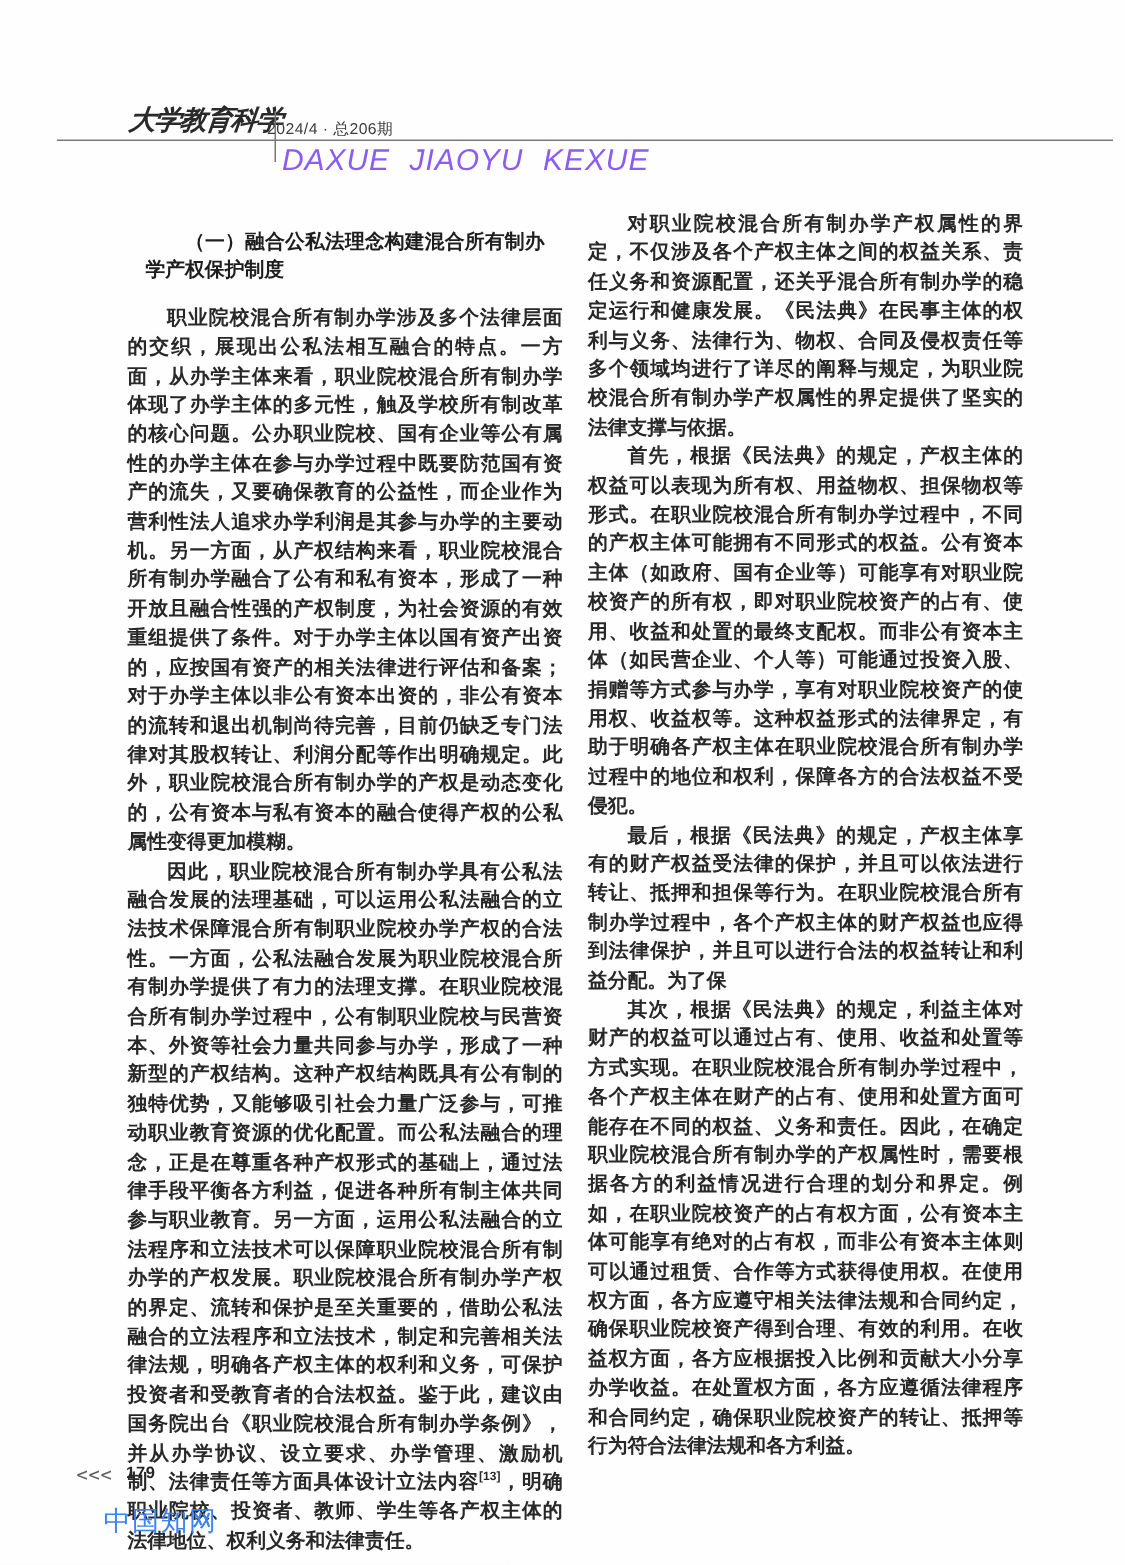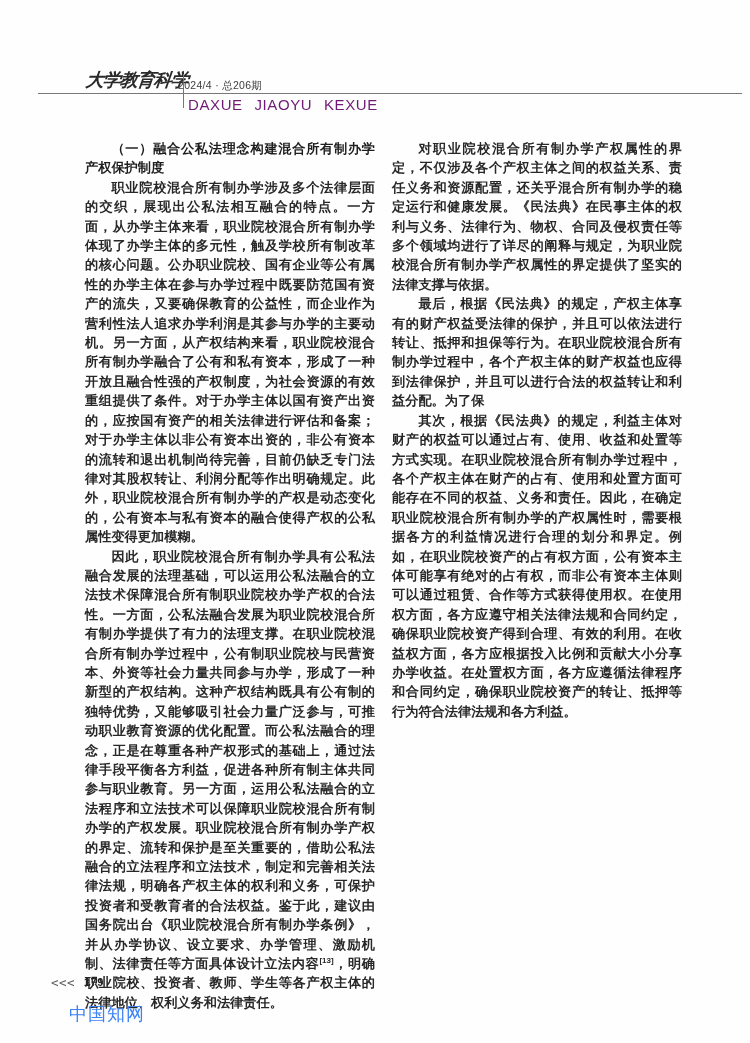--- a/index.html
+++ b/index.html
@@ -34,39 +34,40 @@
     position: absolute; left: 178px; top: 79px;
     font-size: 10.5px; color: #3c3c3c; letter-spacing: 0.3px;
     white-space: nowrap;
   }
   .hrule {
     position: absolute; left: 38px; top: 93px;
     width: 704px; height: 1.3px; background: #787878;
   }
   .pinyin {
     position: absolute; left: 188px; top: 96px;
-    font-size: 15px; color: #701a75;
+    font-size: 20px; color: #8b5cf6;
     letter-spacing: 0.6px; word-spacing: 7px;
     white-space: nowrap;
+    font-style: italic;
   }
 
   
   .content {
     position: absolute; left: 85px; top: 139px;
     width: 598px;
     display: flex; gap: 17px;
   }
   .col {
     flex: 0 0 290px; width: 290px;
     font-size: 13.2px; line-height: 19.4px;
     text-align: justify;
     color: #282828;
   }
   .col h3 {
-    margin: 0; padding: 0;
+    margin: 12px; padding: 0;
     font-size: 13.2px; line-height: 19.4px;
     font-weight: bold; color: #1e1e1e;
     text-indent: 2em; text-align: justify;
   }
   .col p {
     margin: 0; padding: 0;
     text-indent: 2em;
     font-weight: bold;
   }
   .fnref {
@@ -108,20 +109,21 @@
   <div class="content">
 
     <section class="col">
       <h3>（一）融合公私法理念构建混合所有制办学产权保护制度</h3>
       <p>职业院校混合所有制办学涉及多个法律层面的交织，展现出公私法相互融合的特点。一方面，从办学主体来看，职业院校混合所有制办学体现了办学主体的多元性，触及学校所有制改革的核心问题。公办职业院校、国有企业等公有属性的办学主体在参与办学过程中既要防范国有资产的流失，又要确保教育的公益性，而企业作为营利性法人追求办学利润是其参与办学的主要动机。另一方面，从产权结构来看，职业院校混合所有制办学融合了公有和私有资本，形成了一种开放且融合性强的产权制度，为社会资源的有效重组提供了条件。对于办学主体以国有资产出资的，应按国有资产的相关法律进行评估和备案；对于办学主体以非公有资本出资的，非公有资本的流转和退出机制尚待完善，目前仍缺乏专门法律对其股权转让、利润分配等作出明确规定。此外，职业院校混合所有制办学的产权是动态变化的，公有资本与私有资本的融合使得产权的公私属性变得更加模糊。</p>
       <p><span>因此，职业院校混合所有制办学具有公私法融合发展的法理基础，可以运用公私法融合的立法技术保障混合所有制职业院校办学产权的合法性。一方面，公私法融合发展为职业院校混合所有制办学提供了有力的法理支撑。在职业院校混合所有制办学过程中，公有制职业院校与民营资本、外资等社会力量共同参与办学，形成了一种新型的产权结构。这种产权结构既具有公有制的独特优势，又能够吸引社会力量广泛参与，可推动职业教育资源的优化配置。而公私法融合的理念，正是在尊重各种产权形式的基础上，通过法律手段平衡各方利益，促进各种所有制主体共同参与职业教育。另一方面，运用公私法融合的立法程序和立法技术可以保障职业院校混合所有制办学的产权发展。职业院校混合所有制办学产权的界定、流转和保护是至关重要的，借助公私法融合的立法程序和立法技术，制定和完善相关法律法规，明确各产权主体的权利和义务，可保护投资者和受教育者的合法权益。鉴于此，建议由国务院出台《职业院校混合所有制办学条例》，并从办学协议、设立要求、办学管理、激励机制、法律责任等方面具体设计立法内容</span><sup class="fnref">[13]</sup><span>，明确职业院校、投资者、教师、学生等各产权主体的法律地位、权利义务和法律责任。</span></p>
     </section>
 
     <section class="col">
       <p>对职业院校混合所有制办学产权属性的界定，不仅涉及各个产权主体之间的权益关系、责任义务和资源配置，还关乎混合所有制办学的稳定运行和健康发展。《民法典》在民事主体的权利与义务、法律行为、物权、合同及侵权责任等多个领域均进行了详尽的阐释与规定，为职业院校混合所有制办学产权属性的界定提供了坚实的法律支撑与依据。</p>
+      <p>首先，根据《民法典》的规定，产权主体的权益可以表现为所有权、用益物权、担保物权等形式。在职业院校混合所有制办学过程中，不同的产权主体可能拥有不同形式的权益。公有资本主体（如政府、国有企业等）可能享有对职业院校资产的所有权，即对职业院校资产的占有、使用、收益和处置的最终支配权。而非公有资本主体（如民营企业、个人等）可能通过投资入股、捐赠等方式参与办学，享有对职业院校资产的使用权、收益权等。这种权益形式的法律界定，有助于明确各产权主体在职业院校混合所有制办学过程中的地位和权利，保障各方的合法权益不受侵犯。</p>
       <p>最后，根据《民法典》的规定，产权主体享有的财产权益受法律的保护，并且可以依法进行转让、抵押和担保等行为。在职业院校混合所有制办学过程中，各个产权主体的财产权益也应得到法律保护，并且可以进行合法的权益转让和利益分配。为了保</p>
       <p>其次，根据《民法典》的规定，利益主体对财产的权益可以通过占有、使用、收益和处置等方式实现。在职业院校混合所有制办学过程中，各个产权主体在财产的占有、使用和处置方面可能存在不同的权益、义务和责任。因此，在确定职业院校混合所有制办学的产权属性时，需要根据各方的利益情况进行合理的划分和界定。例如，在职业院校资产的占有权方面，公有资本主体可能享有绝对的占有权，而非公有资本主体则可以通过租赁、合作等方式获得使用权。在使用权方面，各方应遵守相关法律法规和合同约定，确保职业院校资产得到合理、有效的利用。在收益权方面，各方应根据投入比例和贡献大小分享办学收益。在处置权方面，各方应遵循法律程序和合同约定，确保职业院校资产的转让、抵押等行为符合法律法规和各方利益。</p>
     </section>
 
   </div>
 
   <span class="arrows">&lt;&lt;&lt;</span>
   <span class="pageno">179</span>
   <span class="wm-name">中国知网</span>
   <span class="wm-url">https://www.cnki.net</span>

